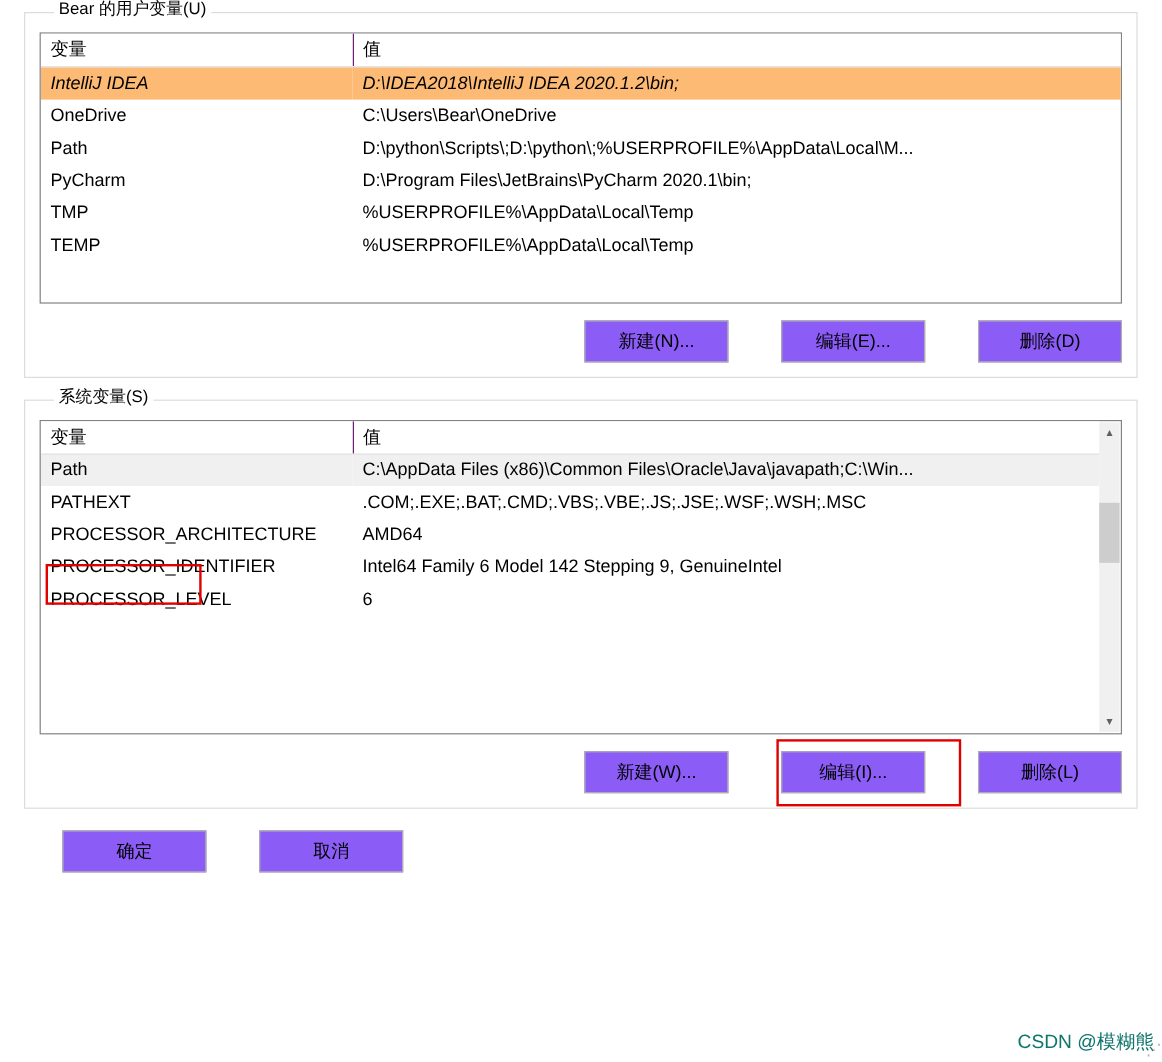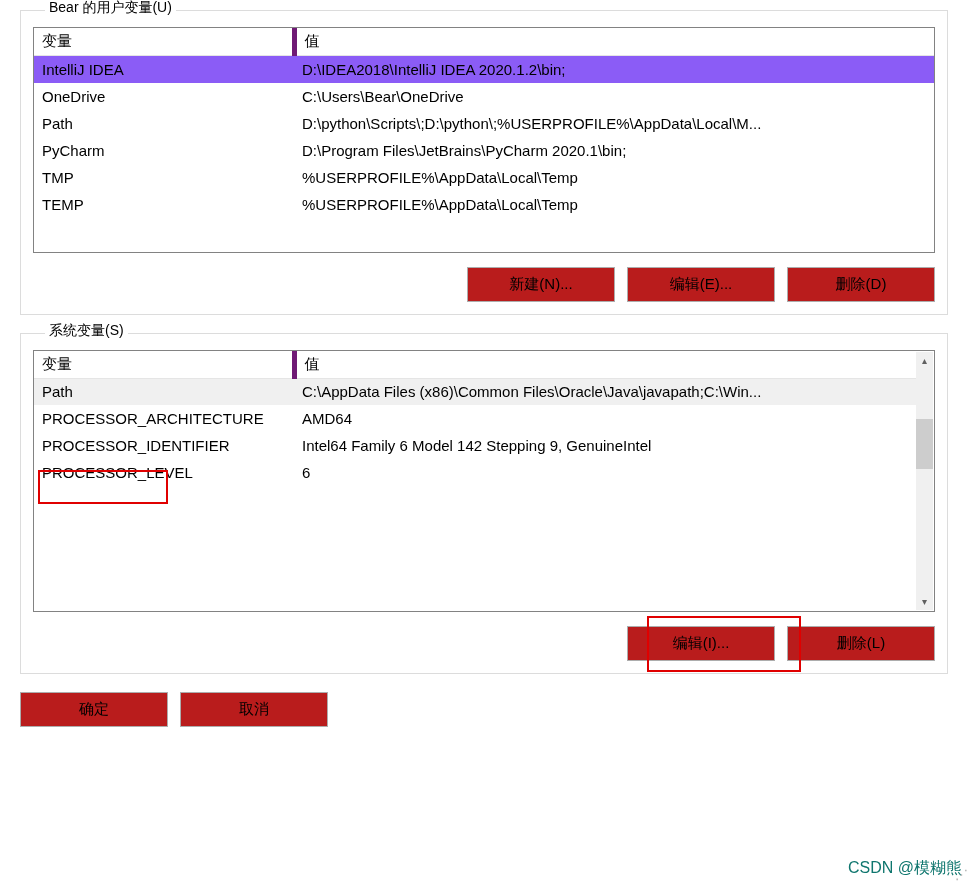--- a/index.html
+++ b/index.html
@@ -52,61 +52,63 @@
       height: 27px;
     }
     .table th {
       text-align: left;
       font-weight: normal;
       padding: 4px 8px;
       border-bottom: 1px solid #e5e5e5;
       background: #fff;
     }
     .table th:first-child {
-      border-right: 5px solid #701a75;
+      border-right: 1px solid #701a75;
     }
     .table td {
       padding: 3px 8px;
       white-space: nowrap;
       overflow: hidden;
       text-overflow: ellipsis;
       max-width: 0;
     }
     .table td:first-child {
       width: 260px;
     }
     .table tr.selected-row td {
-      background: #8b5cf6;
+      background: #fdba74;
+      font-style: italic;
     }
     .table tr.selected-row-system td {
       background: #f0f0f0;
     }
     .col-var {
       width: 260px;
     }
     .user-empty-row {
       height: 34px;
     }
     .button-row {
       display: flex;
       justify-content: flex-end;
       gap: 12px;
       margin-top: 14px;
     }
     .btn {
-      width: 148px;
+      width: 120px;
       height: 35px;
-      background: #b91c1c;
+      background: #8b5cf6;
       border: 1px solid #adadad;
       font-family: inherit;
       font-size: 15px;
       cursor: pointer;
       display: inline-flex;
       align-items: center;
       justify-content: center;
+      margin-left: 32px;
     }
     .bottom-row {
       display: flex;
       gap: 12px;
       margin-top: 10px;
       padding-right: 0;
     }
     .highlight-box {
       position: absolute;
       border: 2px solid #e00000;
@@ -242,20 +244,24 @@
               <th>变量</th>
               <th>值</th>
             </tr>
           </thead>
           <tbody id="system-rows">
               <tr class="selected-row-system">
                 <td>Path</td>
                 <td>C:\AppData Files (x86)\Common Files\Oracle\Java\javapath;C:\Win...</td>
               </tr>
               <tr>
+                <td>PATHEXT</td>
+                <td>.COM;.EXE;.BAT;.CMD;.VBS;.VBE;.JS;.JSE;.WSF;.WSH;.MSC</td>
+              </tr>
+              <tr>
                 <td>PROCESSOR_ARCHITECTURE</td>
                 <td>AMD64</td>
               </tr>
               <tr>
                 <td>PROCESSOR_IDENTIFIER</td>
                 <td>Intel64 Family 6 Model 142 Stepping 9, GenuineIntel</td>
               </tr>
               <tr>
                 <td>PROCESSOR_LEVEL</td>
                 <td>6</td>
@@ -267,20 +273,21 @@
         <div class="scroll-arrow">▴</div>
         <div class="scroll-track">
           <div class="scroll-thumb"></div>
         </div>
         <div class="scroll-arrow">▾</div>
       </div>
 
       <div class="highlight-box" id="path-highlight" style="left:4px; top:119px; width:130px; height:34px;"></div>
     </div>
     <div class="button-row" style="position:relative;">
+      <button class="btn">新建(W)...</button>
       <button class="btn">编辑(I)...</button>
       <button class="btn">删除(L)</button>
       <div class="highlight-box" style="left:614px; top:-10px; width:154px; height:56px;"></div>
     </div>
   </div>
 
   <div class="bottom-row">
     <button class="btn">确定</button>
     <button class="btn">取消</button>
   </div>

